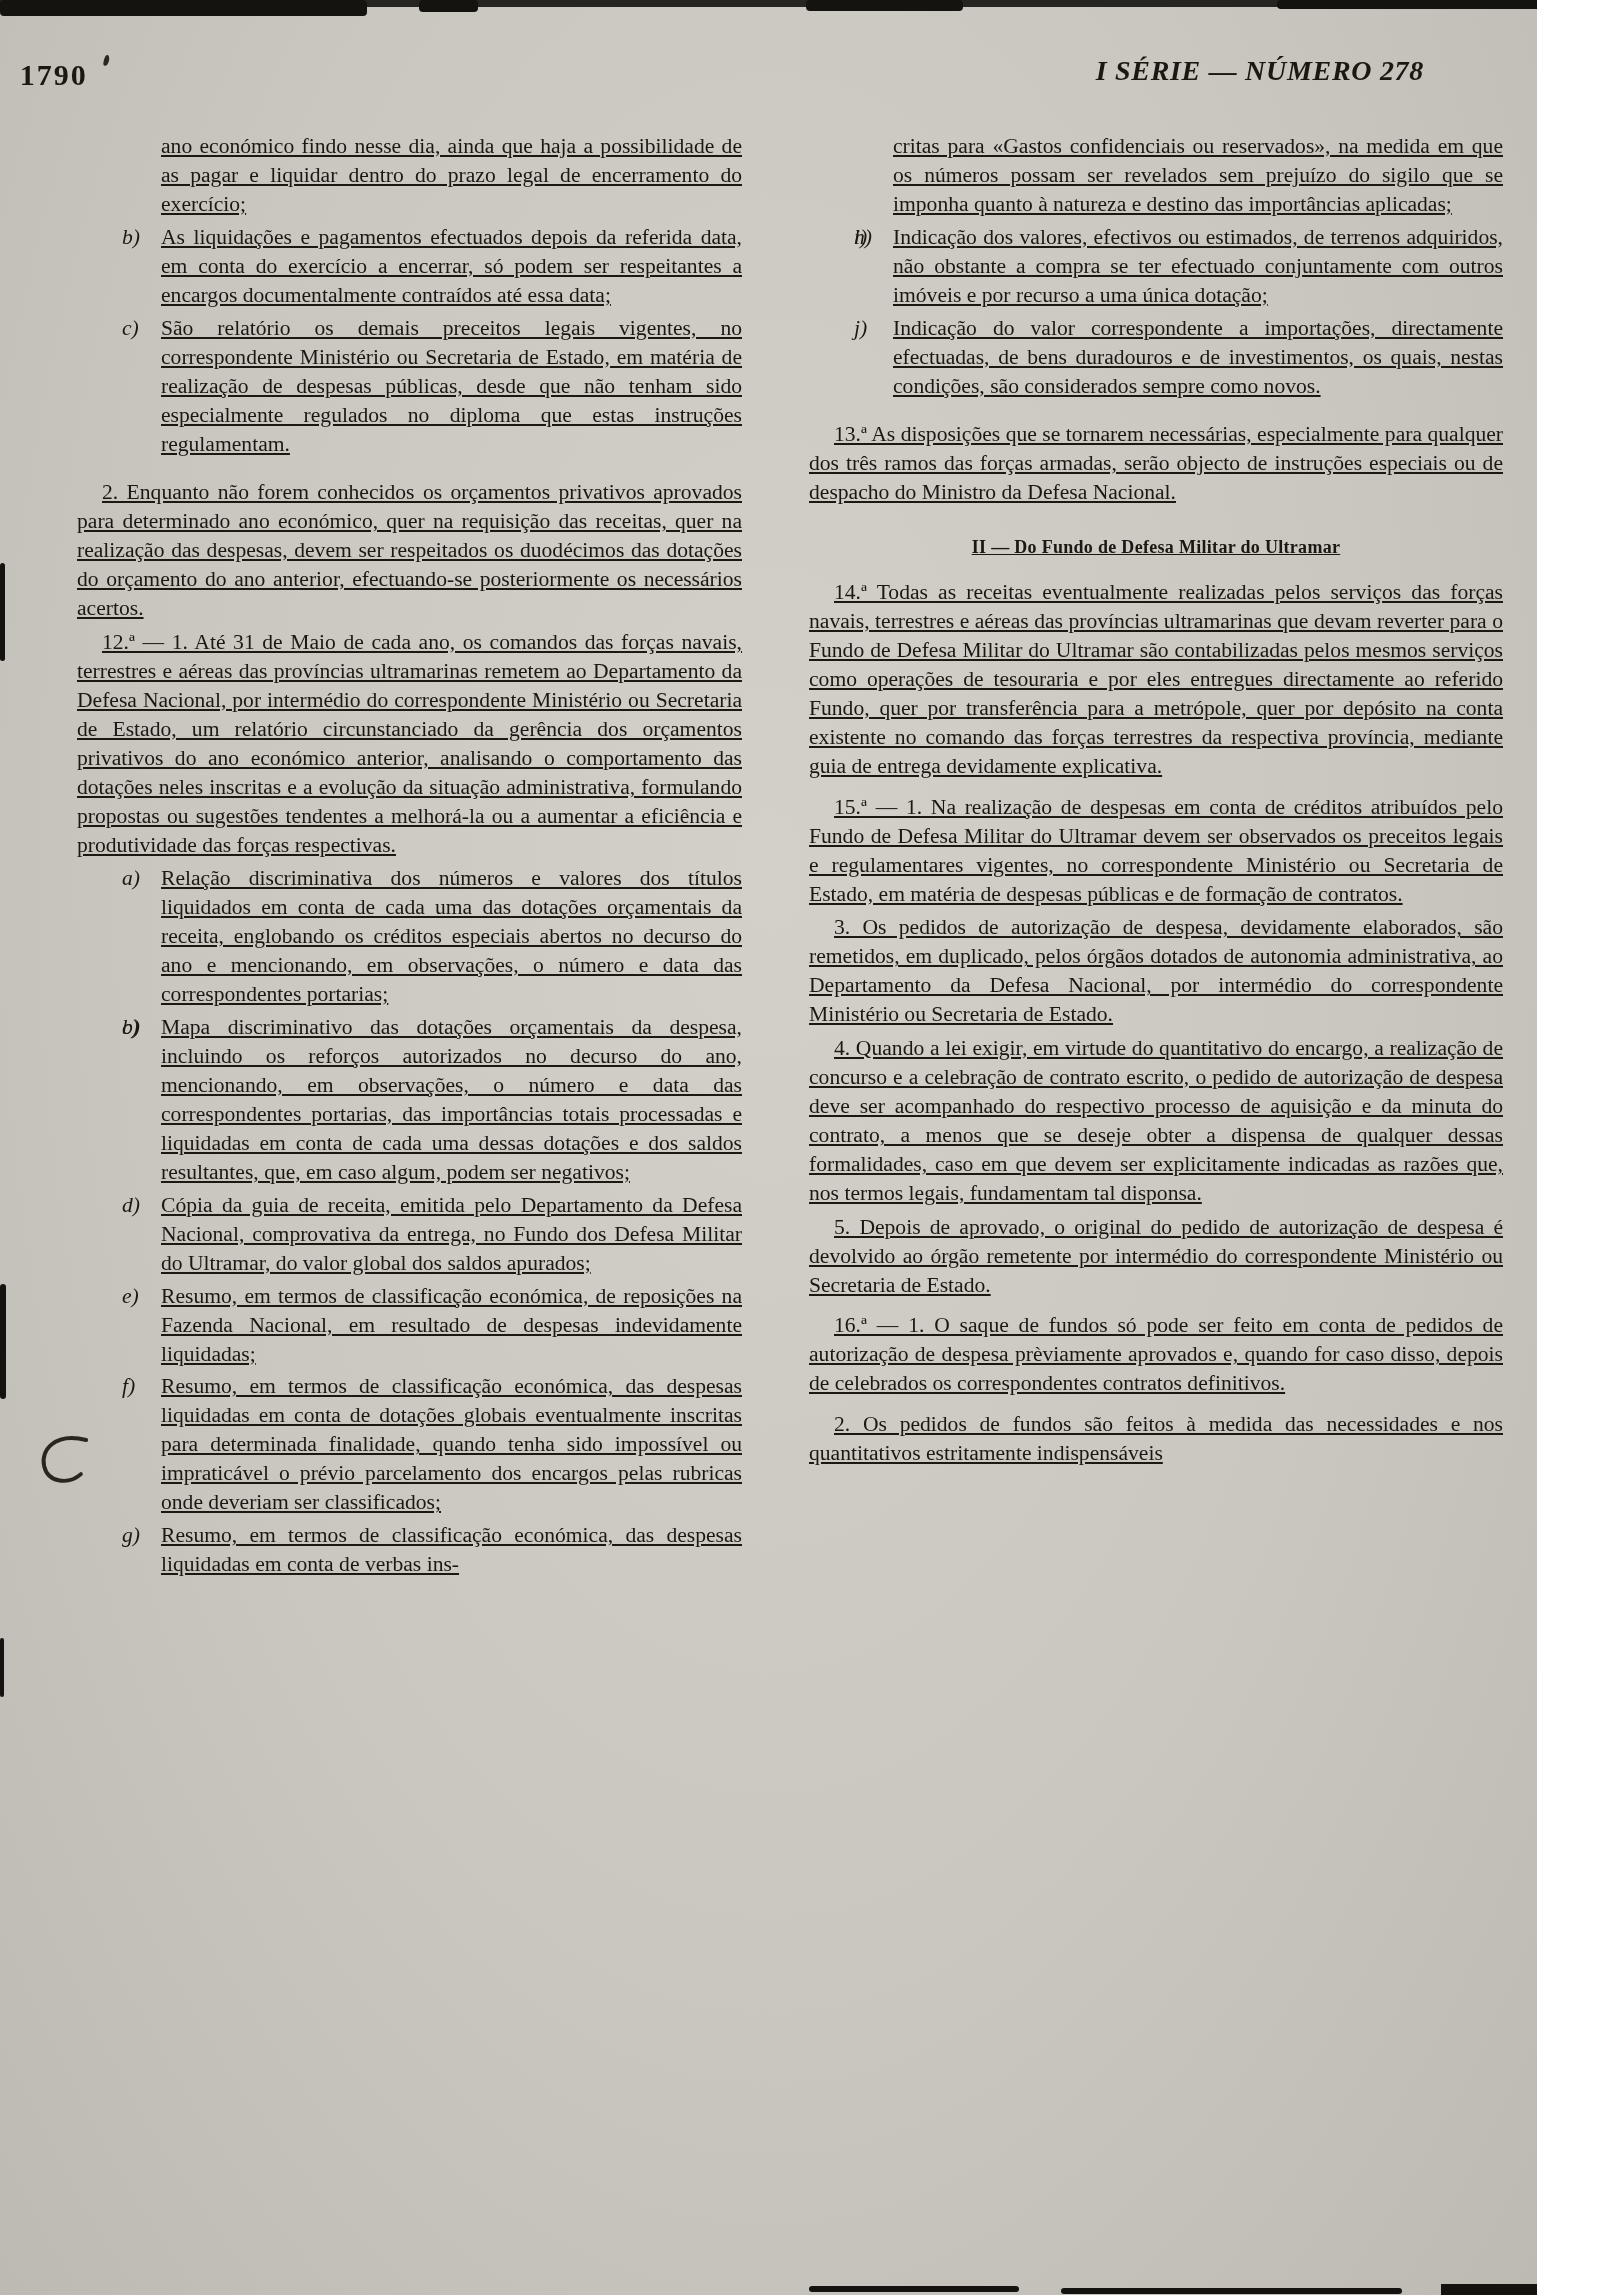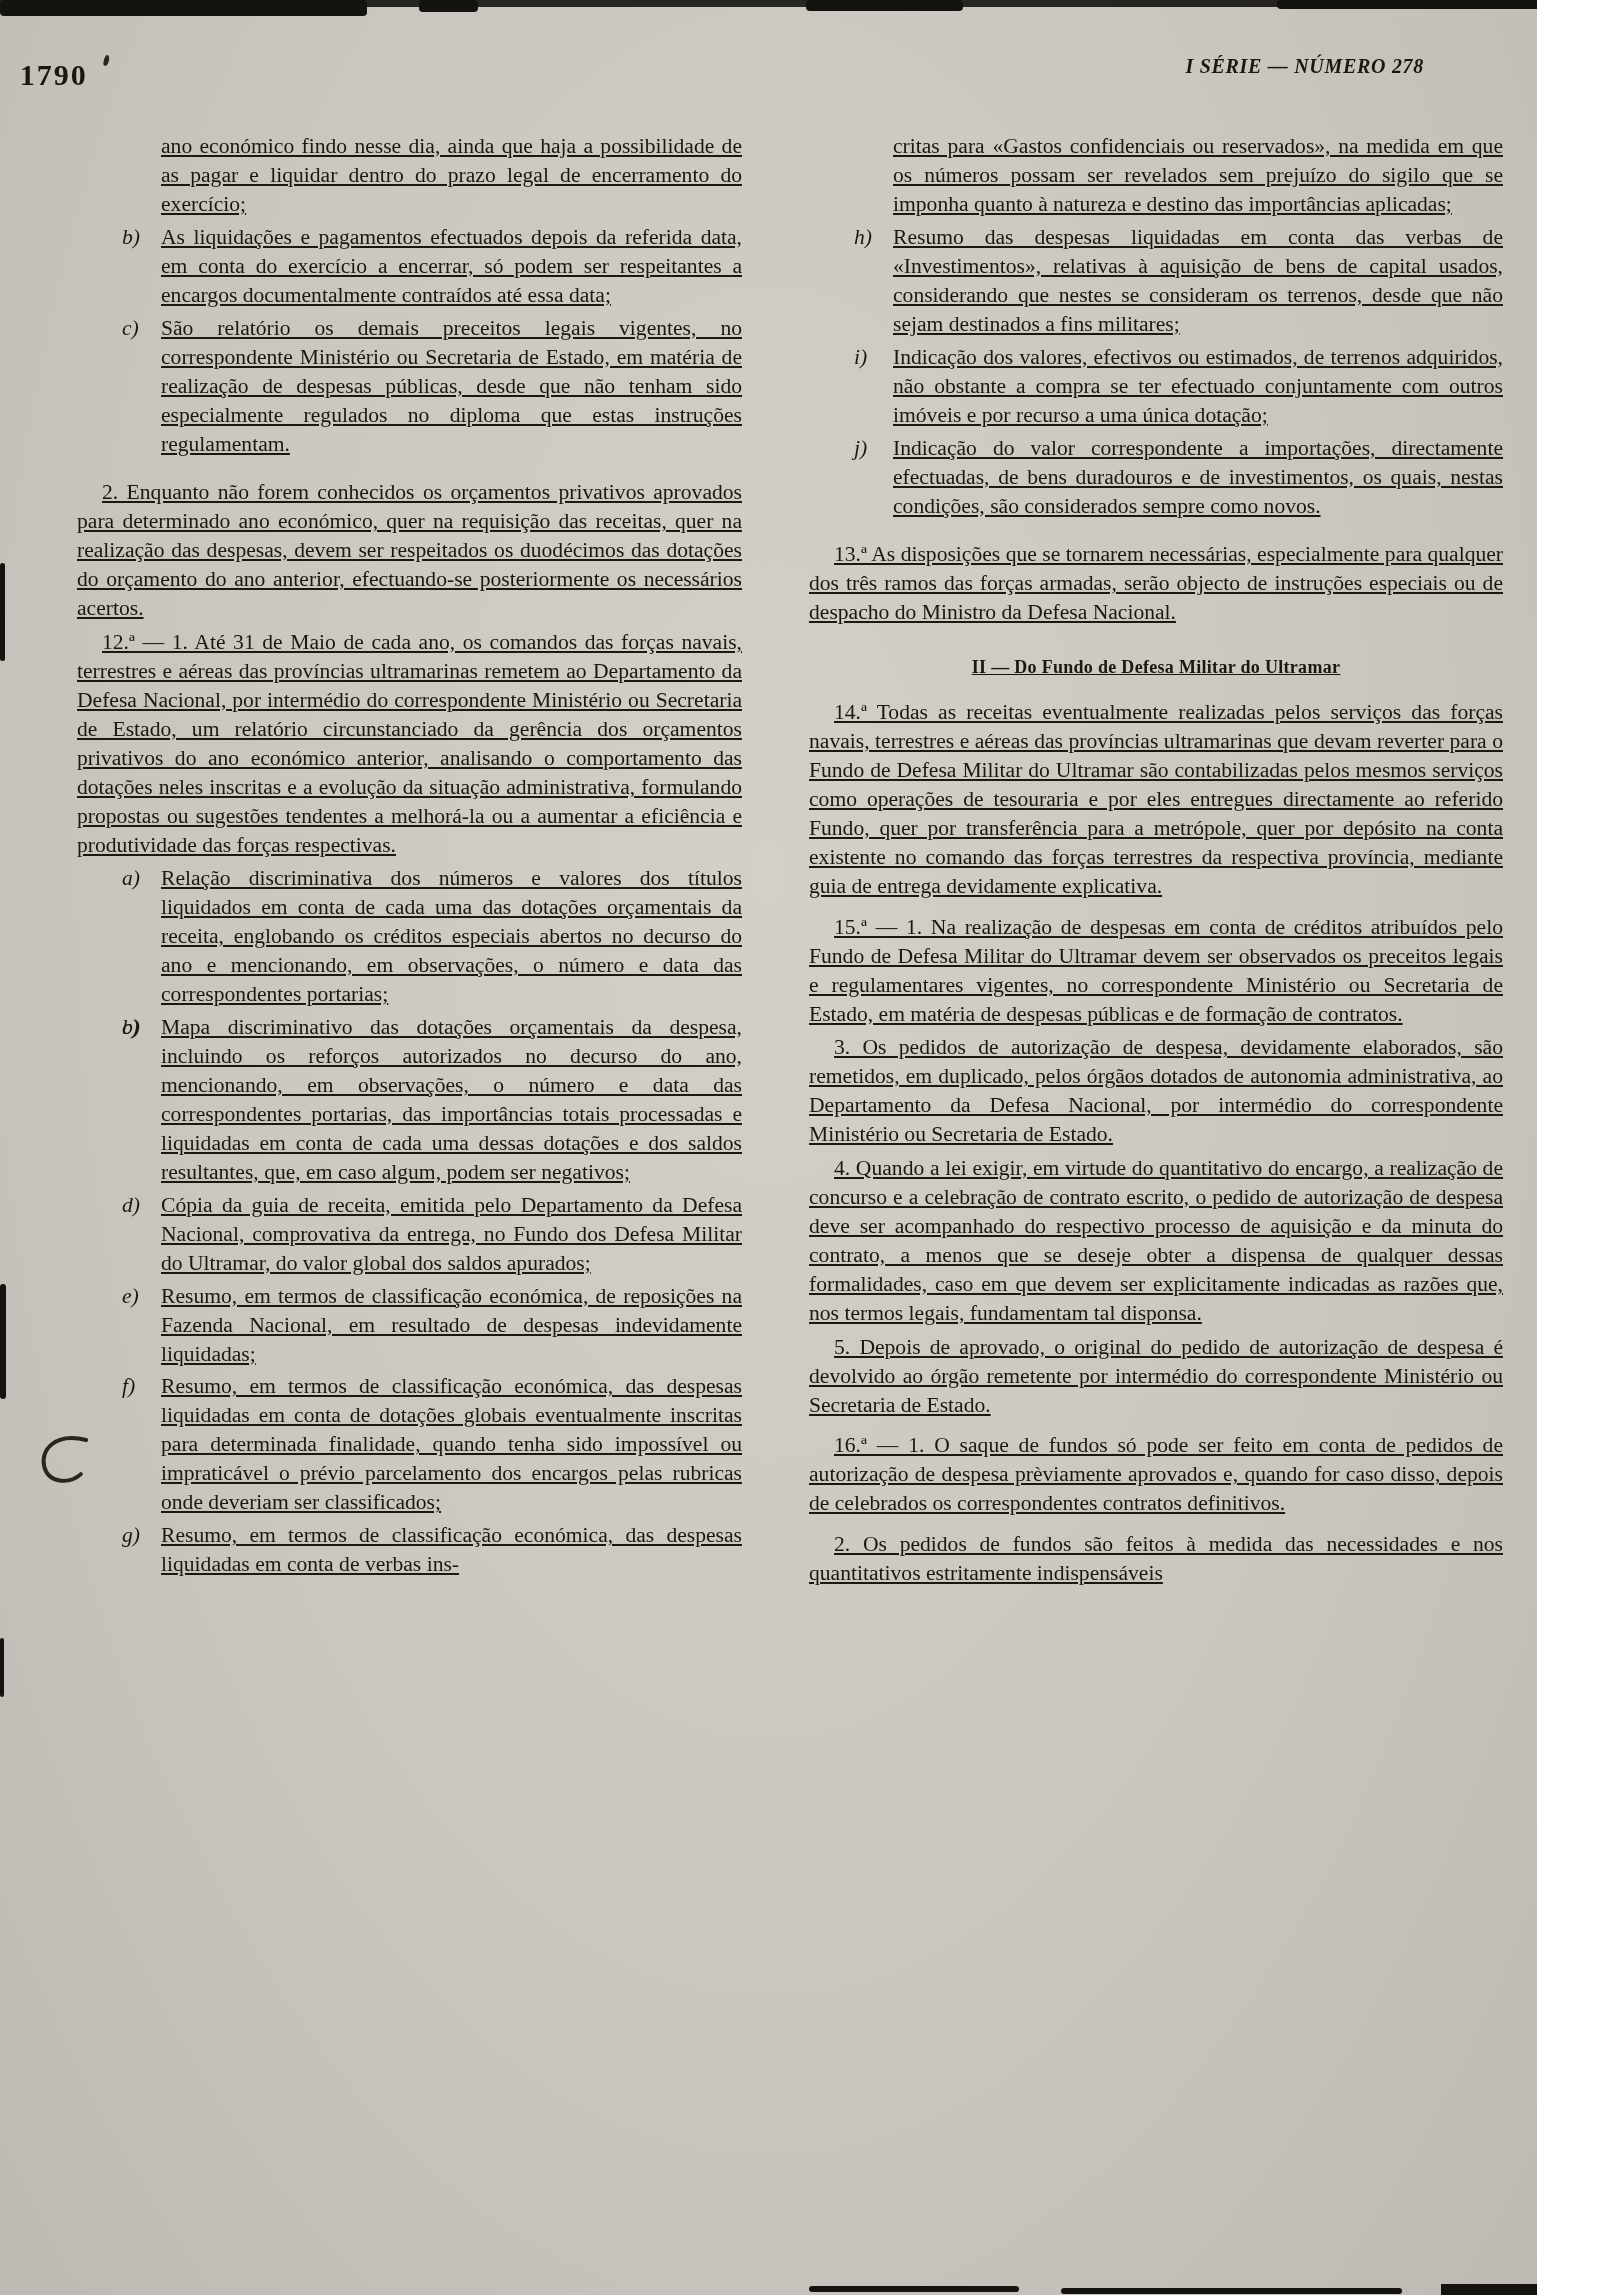--- a/index.html
+++ b/index.html
@@ -18,21 +18,21 @@
     position: absolute; left: 19.7px; top: 58px;
     font-size: 30px; font-weight: bold; letter-spacing: 2px;
   }
   .pagenum-tick {
     position: absolute; left: 104px; top: 55px;
     width: 5.2px; height: 10.5px; background: #2a2720; border-radius: 40% 60% 50% 50%;
     transform: rotate(18deg);
   }
   .header-issue {
     position: absolute; right: 113px; top: 55px;
-    font-size: 20px; font-weight: bold; font-style: italic; letter-spacing: 0.7px;
+    font-size: 28px; font-weight: bold; font-style: italic; letter-spacing: 0.7px;
   }
 
   
   .col {
     position: absolute; top: 128px;
     font-size: 21.6px; line-height: 29px;
     text-align: justify;
     text-decoration: underline;
   }
   .col-left  { left: 77px;  width: 665px; }
@@ -123,21 +123,20 @@
     </p>
   </div>
 
   <div class="col col-right">
     <p class="item">
       <span class="lbl"></span>
       <span>critas para «Gastos confidenciais ou reservados», na medida em que os números possam ser revelados sem prejuízo do sigilo que se imponha quanto à natureza e destino das importâncias aplicadas;</span>
     </p>
     <p class="item">
       <span class="lbl">h)</span>
-      <span>Resumo das despesas liquidadas em conta das verbas de «Investimentos», relativas à aquisição de bens de capital usados, considerando que nestes se consideram os terrenos, desde que não sejam destinados a fins militares;</span>
     </p>
     <p class="item">
       <span class="lbl">i)</span>
       <span>Indicação dos valores, efectivos ou estimados, de terrenos adquiridos, não obstante a compra se ter efectuado conjuntamente com outros imóveis e por recurso a uma única dotação;</span>
     </p>
     <p class="item">
       <span class="lbl">j)</span>
       <span>Indicação do valor correspondente a importações, directamente efectuadas, de bens duradouros e de investimentos, os quais, nestas condições, são considerados sempre como novos.</span>
     </p>
     <p class="para gap-lg">13.ª As disposições que se tornarem necessárias, especialmente para qualquer dos três ramos das forças armadas, serão objecto de instruções especiais ou de despacho do Ministro da Defesa Nacional.</p>

